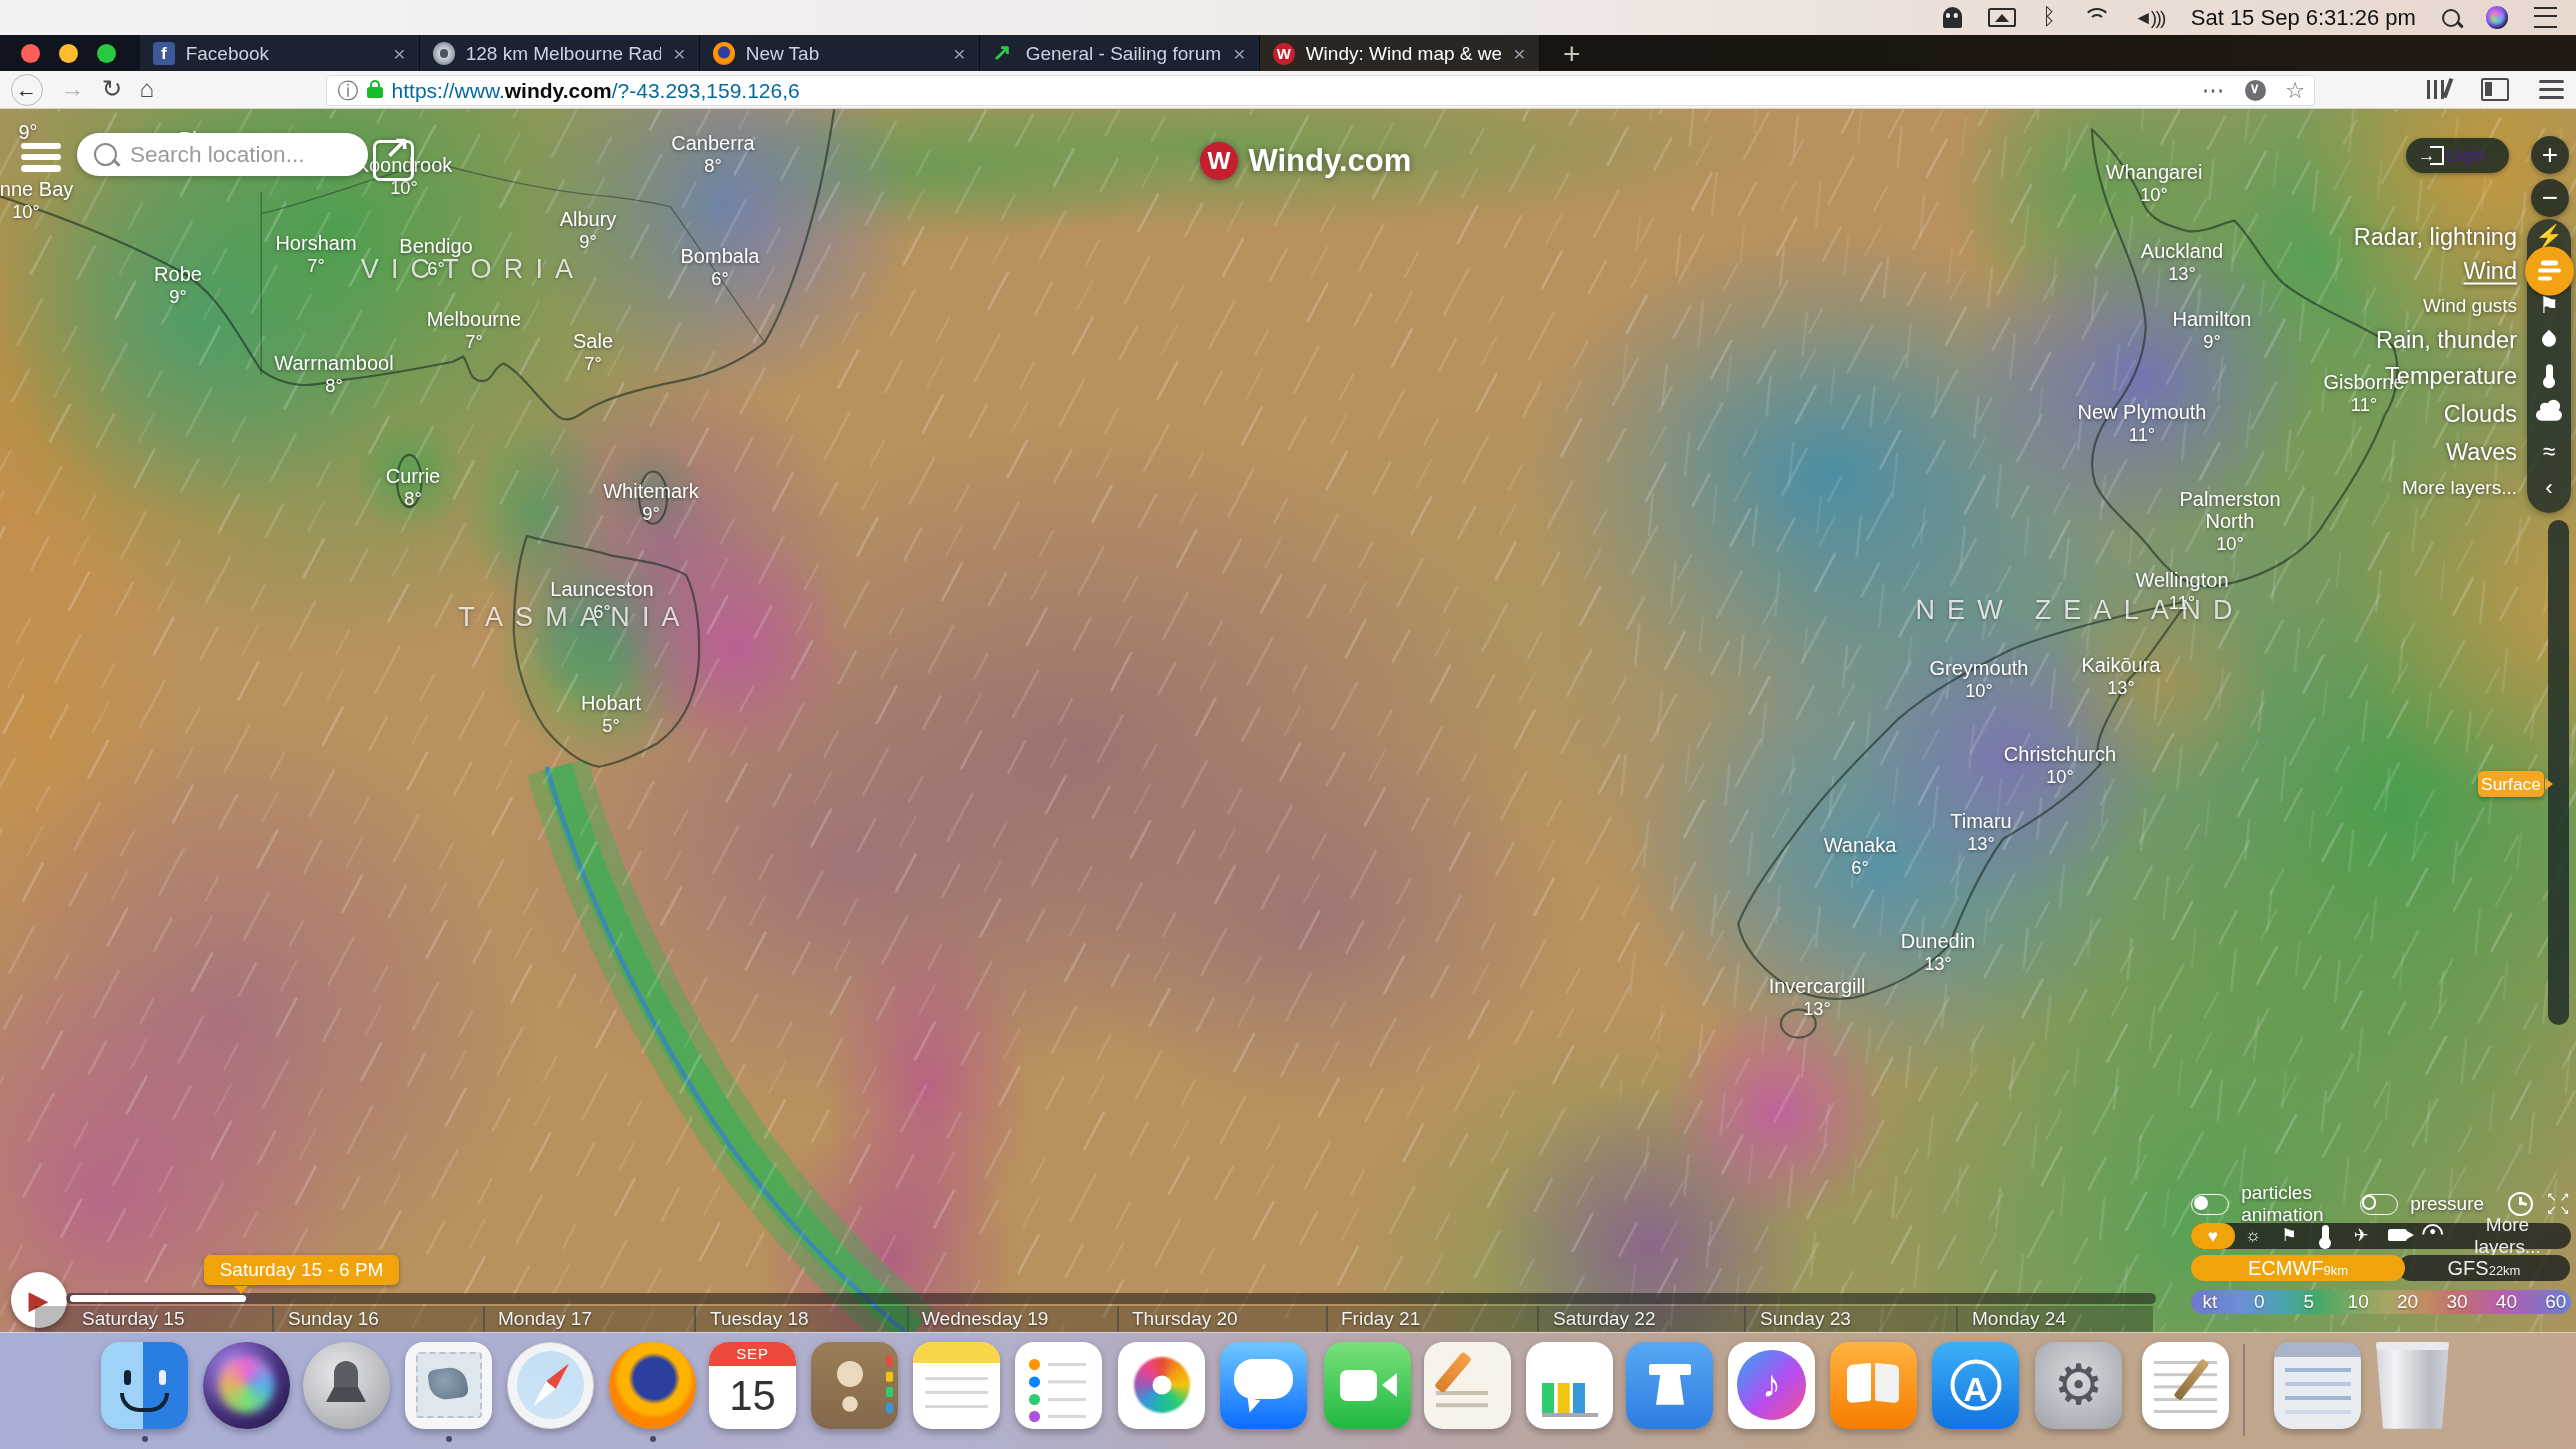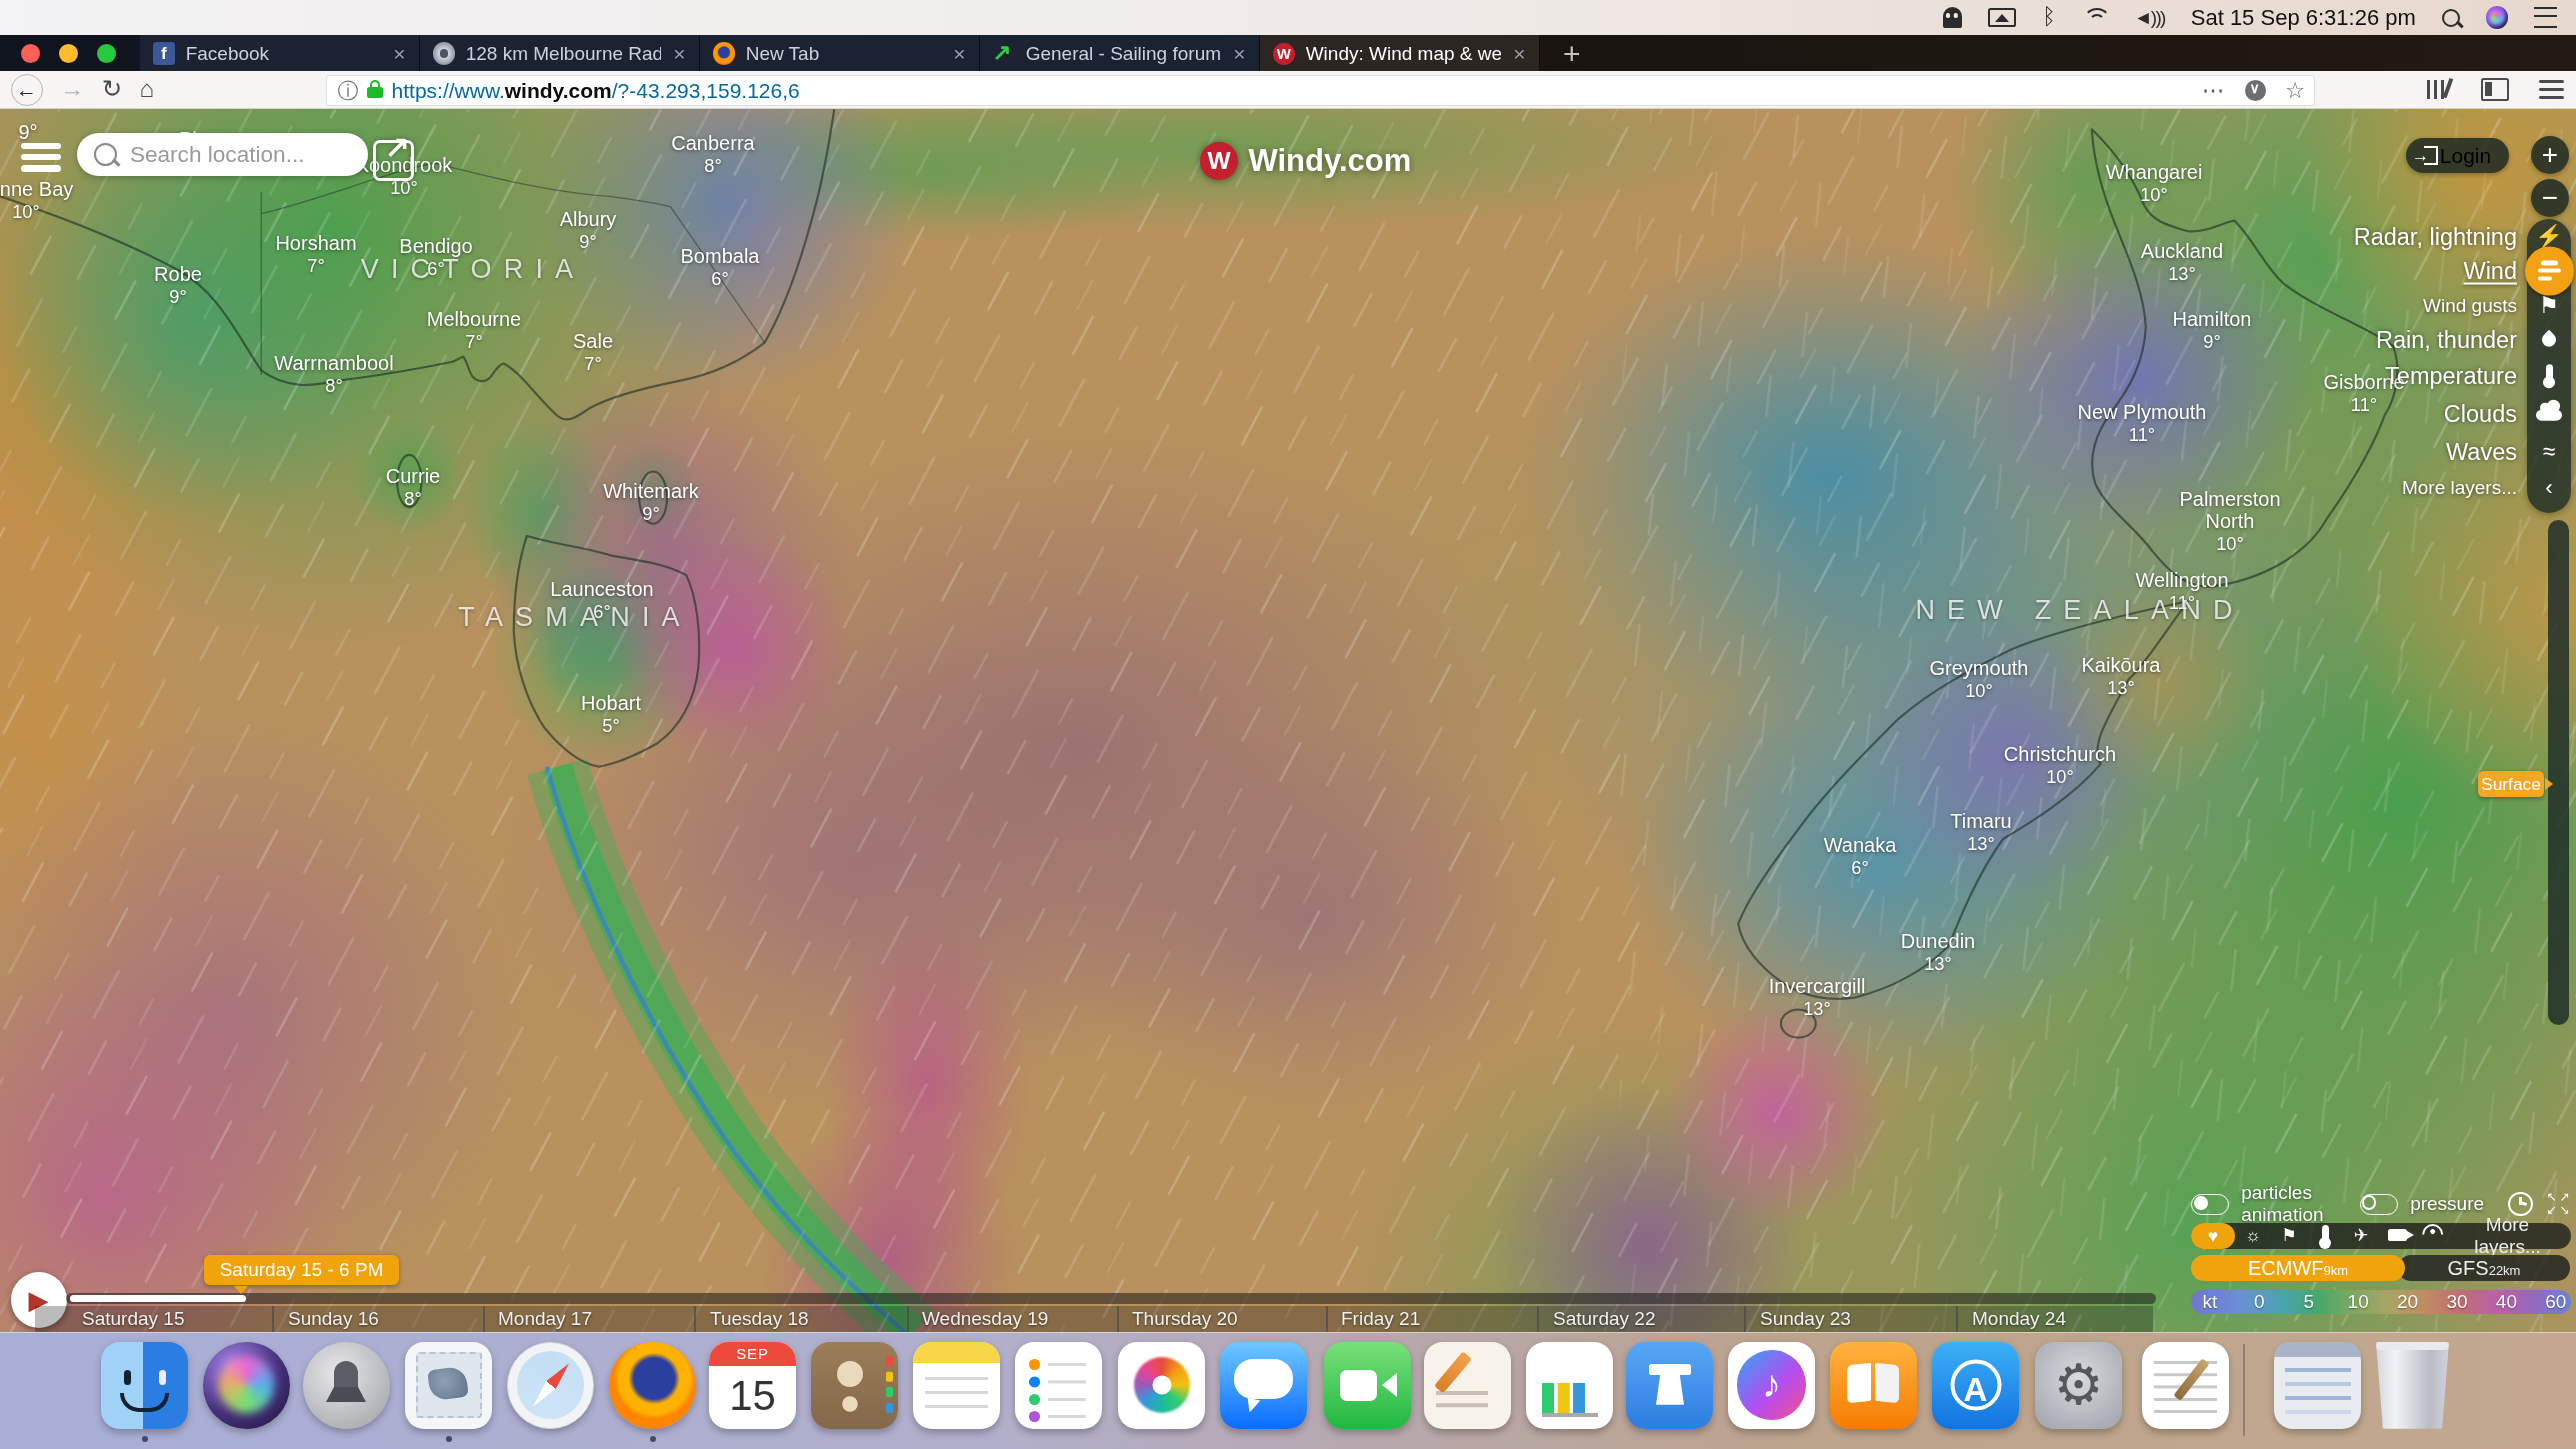--- a/index.html
+++ b/index.html
@@ -134,21 +134,21 @@
   #w-search .mag{position:relative;width:19px;height:19px;border:2.6px solid #8a8a8a;border-radius:50%;margin:0 10.5px 0 17.4px;flex:none;}
   #w-search .mag:after{content:"";position:absolute;left:15.7px;top:15.7px;width:8.7px;height:2.6px;background:#8a8a8a;transform:rotate(45deg);}
   #w-search input{border:none;outline:none;font-size:22.6px;color:#333;width:200px;font-family:"Liberation Sans",sans-serif;background:transparent;}
   #w-search input::placeholder{color:#9a9a9a;}
   #w-share{position:absolute;left:373px;top:31px;width:35px;height:35px;border:3.5px solid #fff;border-radius:7px;filter:drop-shadow(0 0.9px 2.6px rgba(0,0,0,.4));}
   #w-share:before{content:"↗";position:absolute;left:8.7px;top:-14px;color:#fff;font-size:30px;font-weight:bold;}
   #w-logo{position:absolute;left:1200px;top:33px;display:flex;align-items:center;gap:10.5px;filter:drop-shadow(0 1.7px 3.5px rgba(0,0,0,.45));}
   #w-logo .wc{width:38px;height:38px;border-radius:50%;background:#c41e2f;color:#fff;font-weight:bold;font-size:24.4px;text-align:center;line-height:38px;}
   #w-logo .wt{color:#fff;font-size:31px;font-weight:bold;}
   #w-login{position:absolute;left:2406px;top:29px;width:103px;height:35px;background:rgba(28,40,34,.85);border-radius:19px;
-    display:flex;align-items:center;justify-content:center;gap:2px;color:#000000;font-size:21px;box-shadow:0 1.7px 5.2px rgba(0,0,0,.3);}
+    display:flex;align-items:center;justify-content:center;gap:2px;color:#4c1d95;font-size:16px;box-shadow:0 1.7px 5.2px rgba(0,0,0,.3);}
   #w-login .door{position:relative;width:14px;height:19px;border:2.6px solid #fff;border-left:none;box-sizing:border-box;}
   #w-login .door:before{content:"→";position:absolute;left:-12.2px;top:-2.6px;font-size:17.4px;color:#fff;}
   .zoombtn{position:absolute;left:2531px;width:38px;height:38px;border-radius:50%;background:rgba(28,40,34,.85);
     color:#fff;font-size:28px;text-align:center;line-height:37px;box-shadow:0 1.7px 5.2px rgba(0,0,0,.3);}
   #w-zin{top:27px;} #w-zout{top:70px;}
   .layer-label{position:absolute;right:59px;color:#fff;font-size:23.5px;text-shadow:0 0.9px 4.4px rgba(0,0,0,.6);white-space:nowrap;transform:translateY(-50%);}
   .layer-label.small{font-size:19px;}
   .layer-label.active{text-decoration:underline;text-underline-offset:4.4px;}
   #iconrail{position:absolute;left:2527px;top:110px;width:44px;height:294px;background:rgba(30,44,38,.82);border-radius:22px;box-shadow:0 1.7px 7px rgba(0,0,0,.3);}
   .rail-ico{position:absolute;left:2527px;width:44px;text-align:center;color:#fff;transform:translateY(-50%);font-size:22.6px;line-height:1;}

